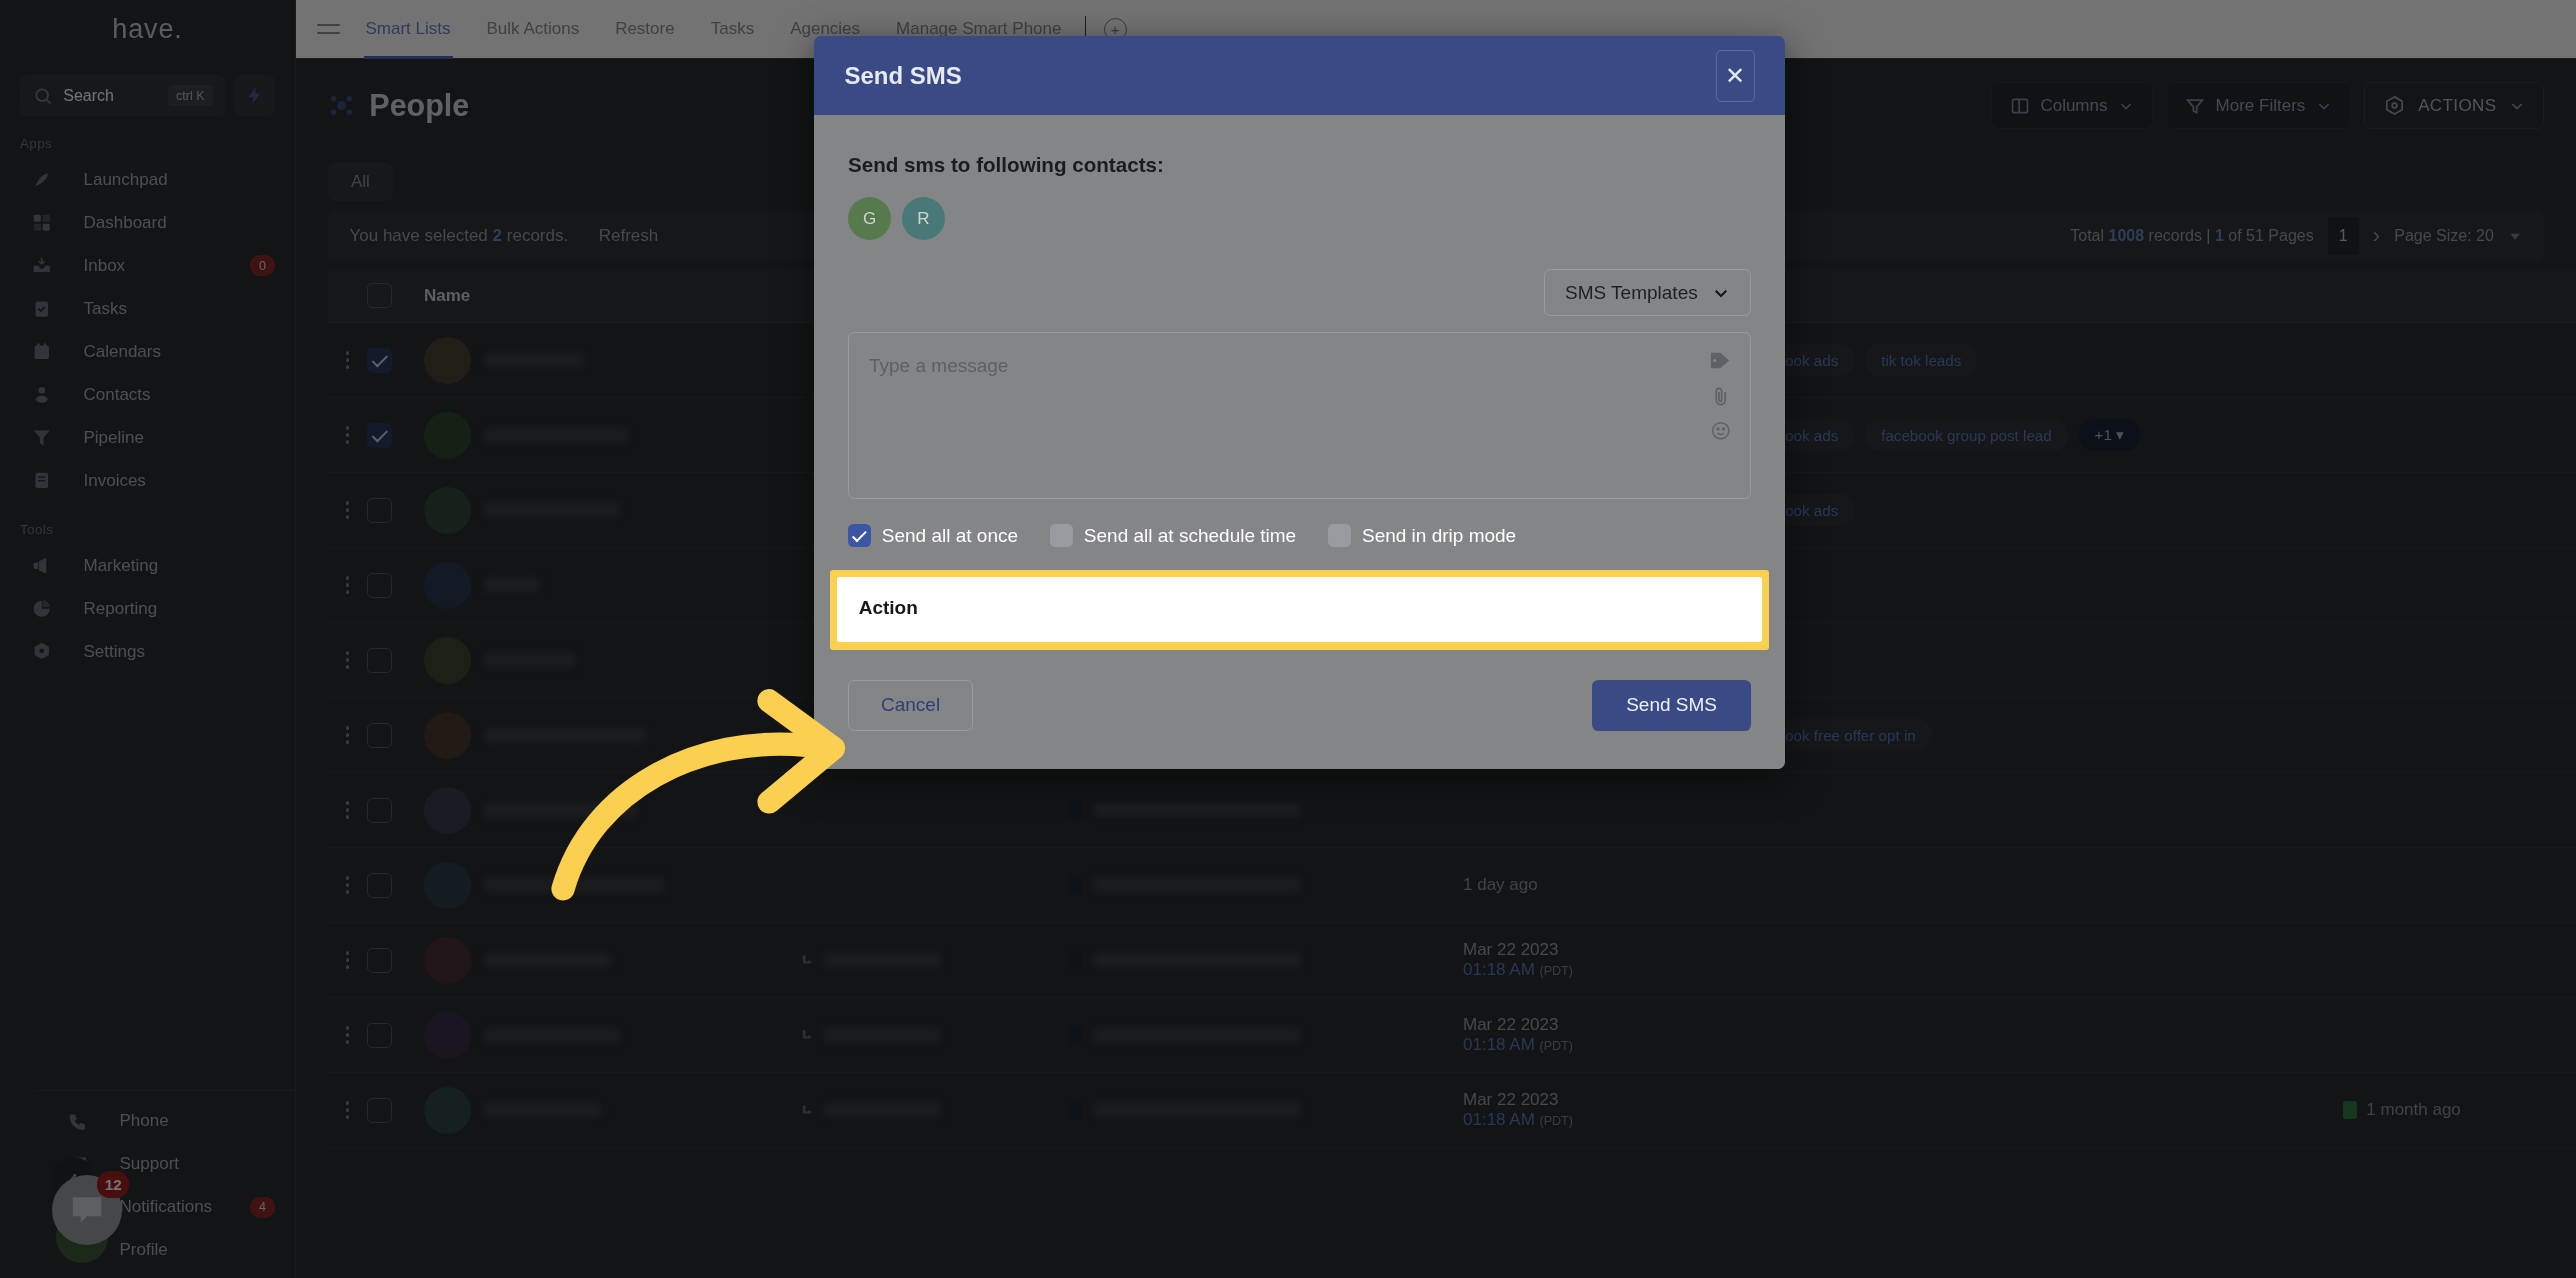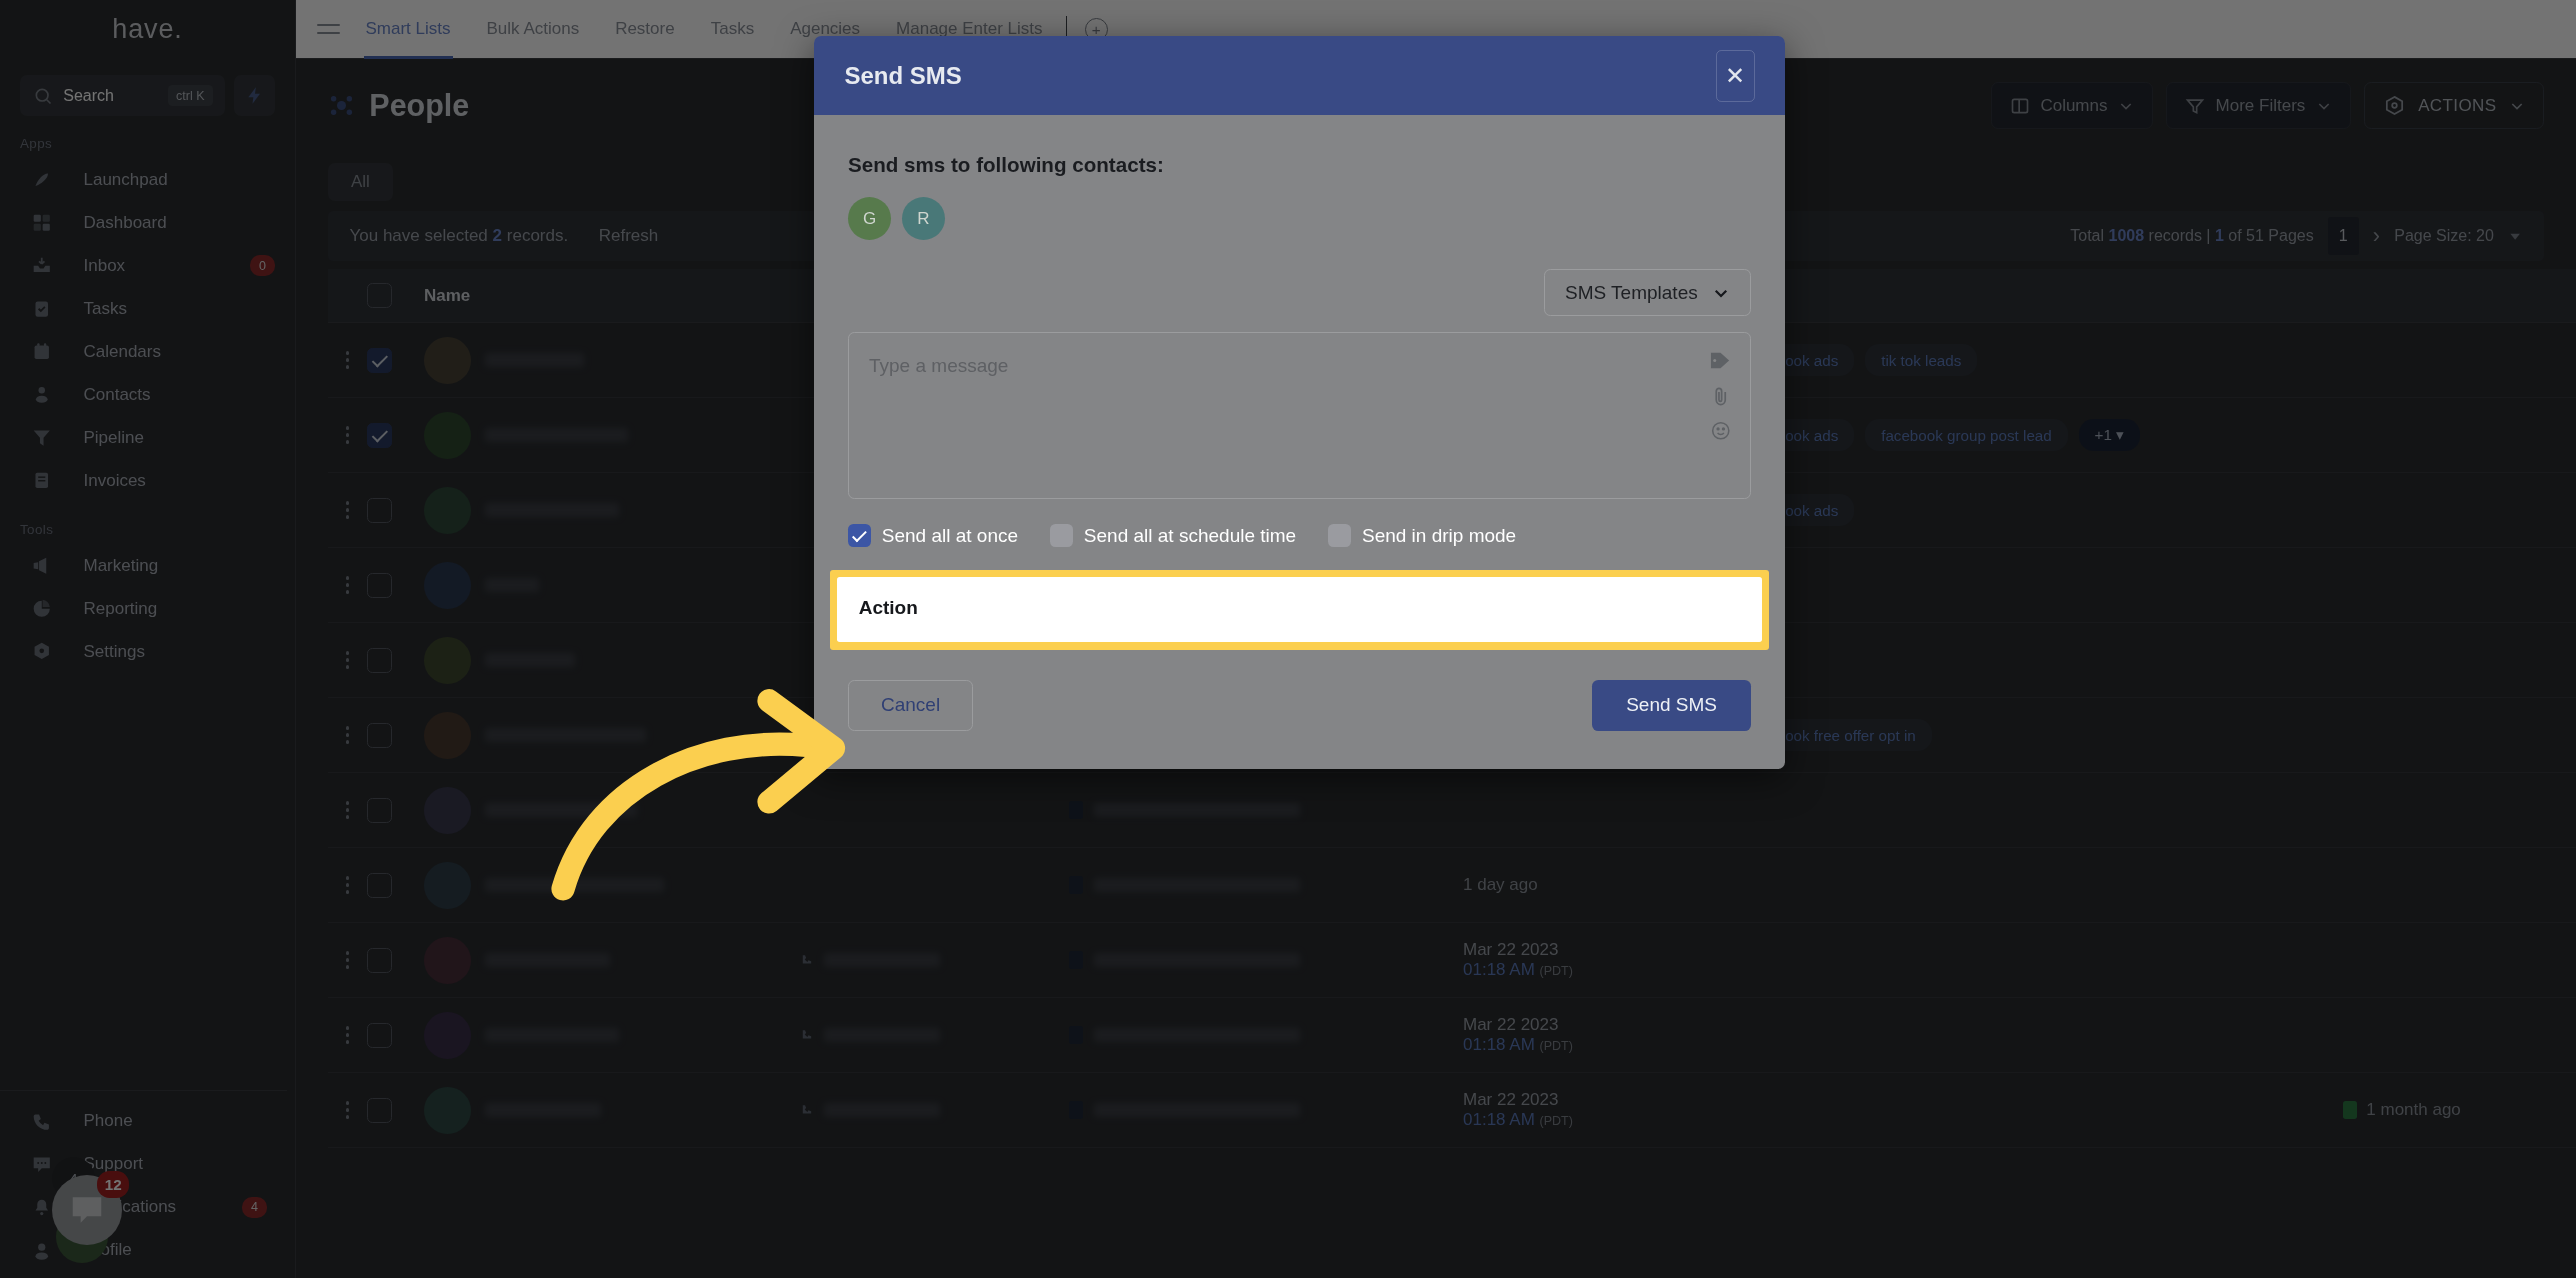--- a/index.html
+++ b/index.html
@@ -71,21 +71,21 @@
   }
   .nav-item .ico { width: 23px; height: 23px; display:flex; align-items:center; justify-content:center; }
   .nav-item .lbl { flex: 1; }
   .nav-badge {
     background: #8c2b2b; color: #ddd;
     border-radius: 10px; min-width: 25px; height: 21.5px;
     display: flex; align-items: center; justify-content: center;
     font-size: 12.5px; padding: 0 7.2px;
   }
   .sidebar-divider { height:0.9px; background:#3a3d42; margin: 18px 0 9px 0; }
-  .bottom-nav { position: absolute; bottom: 0; left: 0; right: 8px; padding-bottom: 7.2px; }
+  .bottom-nav { position: absolute; bottom: 0; left: 0; right: 0; padding-bottom: 7.2px; padding-left: 36px; }
   .chat-fab {
     position: absolute; left: 52px; bottom: 34px;
     width: 70px; height: 70px; border-radius: 50%;
     background: #9a9da1;
     display: flex; align-items: center; justify-content: center;
     z-index: 70;
   }
   .chat-fab-badge {
     position: absolute; top: -3.6px; right: -7.2px;
     background: #a32020; color: #fff;
@@ -508,21 +508,21 @@
     <div class="hamburger">
         <span></span>
         <span></span>
       </div>
     <div id="tabs" style="display:flex;align-items:center;">
         <div class="tab active">Smart Lists</div>
         <div class="tab">Bulk Actions</div>
         <div class="tab">Restore</div>
         <div class="tab">Tasks</div>
         <div class="tab">Agencies</div>
-        <div class="tab">Manage Enter Lists</div>
+        <div class="tab">Manage Smart Phone</div>
       </div>
     <div class="tab-sep"></div>
     <div class="plus-circle">+</div>
   </div>
 
   <div class="page-head">
     <div class="page-title-wrap">
       <svg width="27" height="27" viewBox="0 0 24 24" fill="#3d5182">
         <circle cx="12" cy="12" r="4"></circle>
           <circle cx="5" cy="6" r="2.4"></circle>

